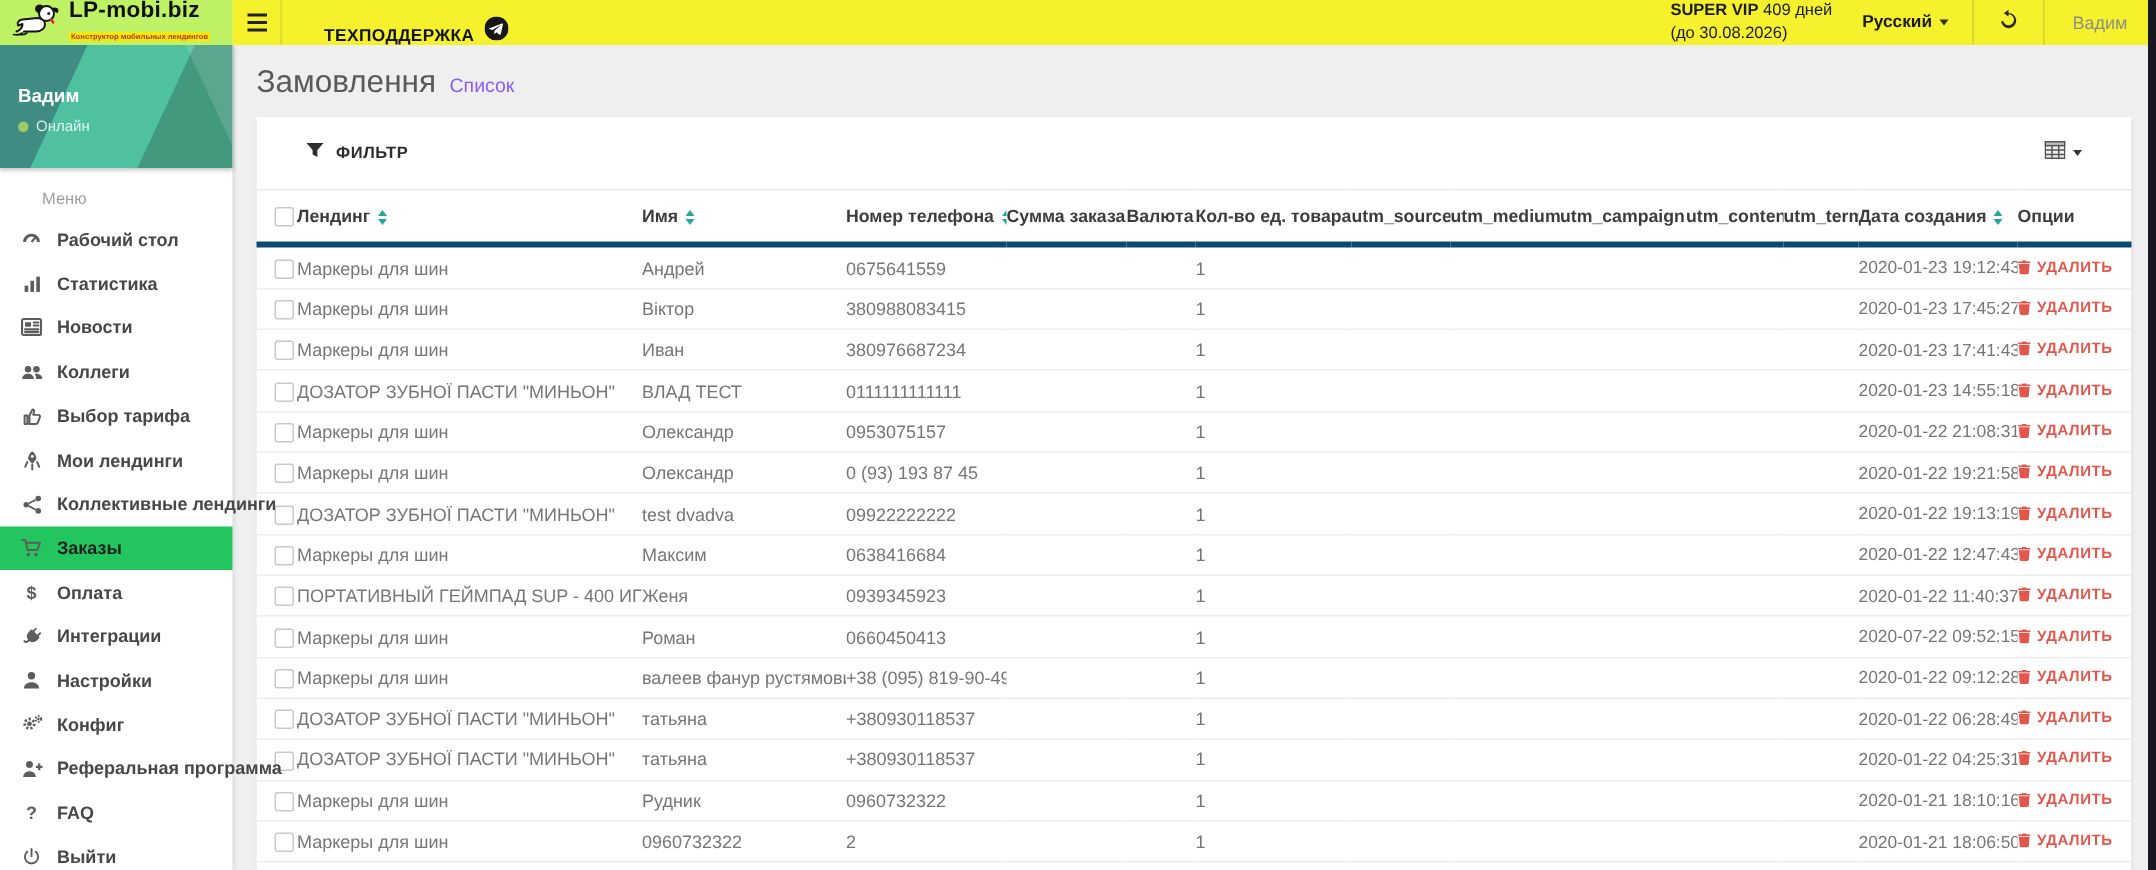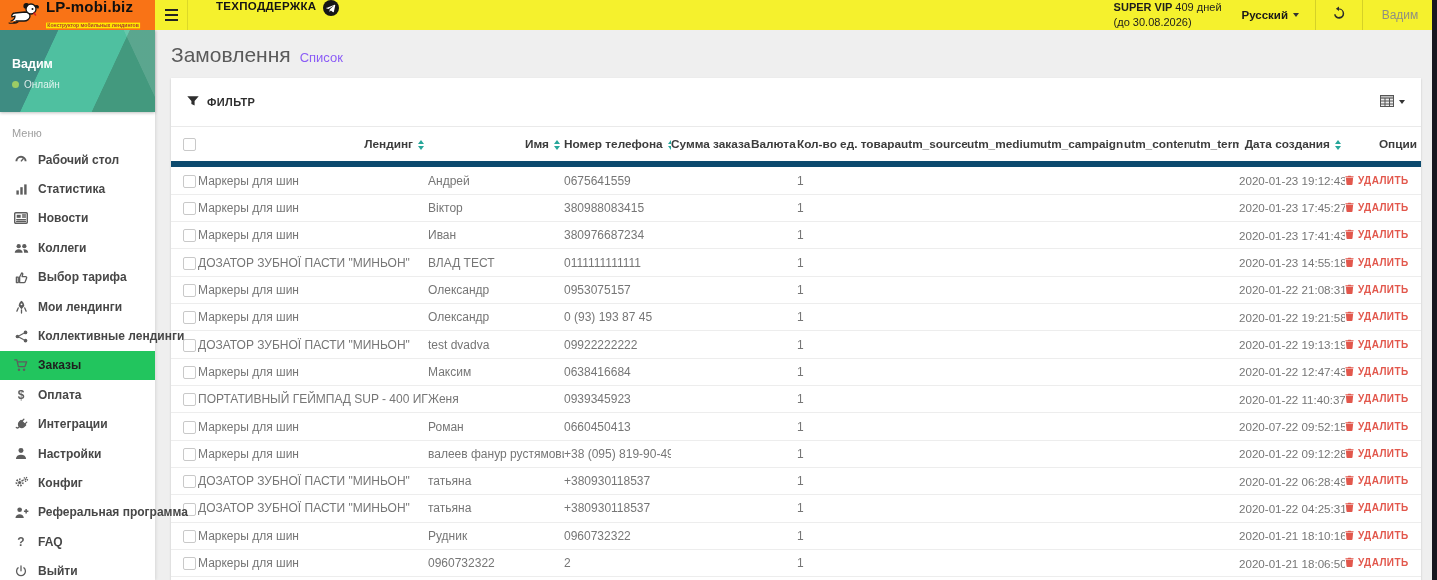--- a/index.html
+++ b/index.html
@@ -1,63 +1,63 @@
 <!DOCTYPE html>
 <html><head>
 <meta charset="utf-8">
 <style>
   * { box-sizing: border-box; margin: 0; padding: 0; }
   html,body { width:1437px; height:580px; overflow:hidden; font-family:"Liberation Sans",sans-serif; background:#efefef; }
 
   
   .topbar{height:30px;display:flex;position:relative;z-index:5}
-  .logo-box{width:155px;min-width:155px;background:#f97316;display:flex;align-items:center;padding-left:7px;gap:5px}
+  .logo-box{width:155px;min-width:155px;background:#bef264;display:flex;align-items:center;padding-left:7px;gap:5px}
   .logo-text-title{font-size:15px;font-weight:700;color:#101010;letter-spacing:.2px;line-height:1}
   .logo-sub{display:inline-block;background:#ffe800;color:#b03a2e;font-size:8px;font-weight:700;white-space:nowrap;transform:scale(.64);transform-origin:0 50%;padding:0 2px;margin-top:1px}
   .yellow{flex:1;background:#f5f12d;display:flex;align-items:stretch}
   .hamburger{width:33px;display:flex;flex-direction:column;align-items:center;justify-content:center;border-right:1px solid rgba(0,0,0,.1);cursor:pointer}
   .hamburger span{display:block;width:13px;height:2px;background:#222;margin:1.5px 0}
-  .support{display:flex;align-items:flex-start;gap:7px;padding:0 18px 0 28px;font-weight:700;font-size:11.5px;color:#141414;letter-spacing:.3px;cursor:pointer}
+  .support{display:flex;align-items:flex-end;gap:7px;padding:0 18px 0 28px;font-weight:700;font-size:11.5px;color:#141414;letter-spacing:.3px;cursor:pointer}
   .spacer{flex:1}
   .plan{font-size:11px;color:#1d1d1d;align-self:center;line-height:1.35;margin-right:20px}
   .plan b{font-weight:700}
   .lang{display:flex;align-items:center;gap:5px;font-weight:700;font-size:11.5px;color:#1a1a1a;margin-right:16px;cursor:pointer}
   .caret{width:0;height:0;border-left:3.5px solid transparent;border-right:3.5px solid transparent;border-top:4px solid #333}
   .tb-div{width:1px;background:rgba(0,0,0,.13)}
   .refresh{width:46px;display:flex;align-items:center;justify-content:center;cursor:pointer}
   .tb-user{width:74px;display:flex;align-items:center;justify-content:center;color:#8f8f83;font-size:12px;cursor:pointer}
 
   
   .sidebar{position:absolute;top:30px;left:0;width:155px;bottom:0;background:#fff;box-shadow:1px 0 3px rgba(0,0,0,.10);z-index:4}
   .user-panel{height:82px;position:relative;
     background:linear-gradient(245deg,rgba(255,255,255,.13) 0%,rgba(255,255,255,.13) 16%,rgba(255,255,255,0) 16.4%),
                linear-gradient(115deg,#3e8c82 0%,#3e8c82 30%,#4fc0a0 30.4%,#4fc0a0 67%,#43997e 67.4%);
     box-shadow:0 1px 3px rgba(0,0,0,.25)}
   .user-name{color:#fff;font-weight:700;font-size:12.5px;padding:27px 0 0 12px}
   .user-status{display:flex;align-items:center;gap:5px;padding:8px 0 0 12px;color:rgba(255,255,255,.82);font-size:10px}
   .dot{width:7px;height:7px;border-radius:50%;background:#9ccc65}
-  .menu-label{color:#9e9e9e;font-size:11px;padding:15px 12px 6px}
+  .menu-label{color:#9e9e9e;font-size:11px;padding:15px 28px 6px}
   .menu-item{height:29.4px;display:flex;align-items:center;gap:9px;padding-left:13px;cursor:pointer}
   .menu-item.active{background:#22c55e}
   .mi-icon{width:16px;min-width:16px;color:#5d5d5d;display:flex;justify-content:center;align-items:center;font-size:11px;font-weight:700}
   .mi-label{font-size:12px;font-weight:700;color:#474747;white-space:nowrap}
   .menu-item.active .mi-label{color:#1f1f1f}
 
   
   .main{position:absolute;left:155px;top:30px;right:0;bottom:0;background:#efefef;overflow:hidden}
   .page-head{padding:13px 16px 11px;display:flex;align-items:baseline;gap:9px}
   .page-title{font-size:21px;color:#5a5a5a}
   .page-sub{font-size:13px;color:#8b5cf6}
   .card{margin:0 16px;background:#fff;box-shadow:0 1px 2px rgba(0,0,0,.18);min-height:520px}
-  .toolbar{height:48px;display:flex;align-items:center;justify-content:space-between;padding:0 16px}
+  .toolbar{height:48px;display:flex;align-items:center;justify-content:space-between;padding:0 33px}
   .filter-btn{display:flex;align-items:center;gap:8px;font-size:11px;font-weight:700;color:#2e2e2e;letter-spacing:.4px;cursor:pointer}
   .columns-btn{display:flex;align-items:center;gap:5px;cursor:pointer}
 
   table{width:100%;border-collapse:collapse;table-layout:fixed}
-  thead th{border-top:1px solid #eaeaea;border-bottom:6px solid #0c4a6e;font-size:11.8px;font-weight:700;color:#3c3c3c;text-align:right;padding:10px 4px 10px 0;white-space:nowrap;overflow:hidden}
+  thead th{border-top:1px solid #eaeaea;border-bottom:4px solid #0c4a6e;font-size:11.8px;font-weight:700;color:#3c3c3c;text-align:left;padding:10px 4px 10px 0;white-space:nowrap;overflow:hidden}
   tbody td{border-bottom:1px solid #ededed;font-size:12px;color:#767676;padding:6px 4px 6px 0;white-space:nowrap;overflow:hidden}
   th.col-check,td.col-check{padding-left:12px}
   .checkbox{display:inline-block;width:13px;height:13px;border:1px solid #c9c9c9;border-radius:2px;background:#fff;vertical-align:middle;cursor:pointer}
   .sort{display:inline-flex;flex-direction:column;gap:2px;margin-left:5px;vertical-align:middle}
   .sort i{display:block;width:0;height:0;border-left:3.5px solid transparent;border-right:3.5px solid transparent}
   .sort .up{border-bottom:4px solid #26a69a}
   .sort .down{border-top:4px solid #26a69a}
   .del-btn{display:inline-flex;align-items:flex-start;gap:4px;color:#e2574c;font-size:10px;font-weight:700;letter-spacing:.4px;cursor:pointer}
   .del-btn svg{flex:none}
   td.cell-created{font-size:11.6px}

